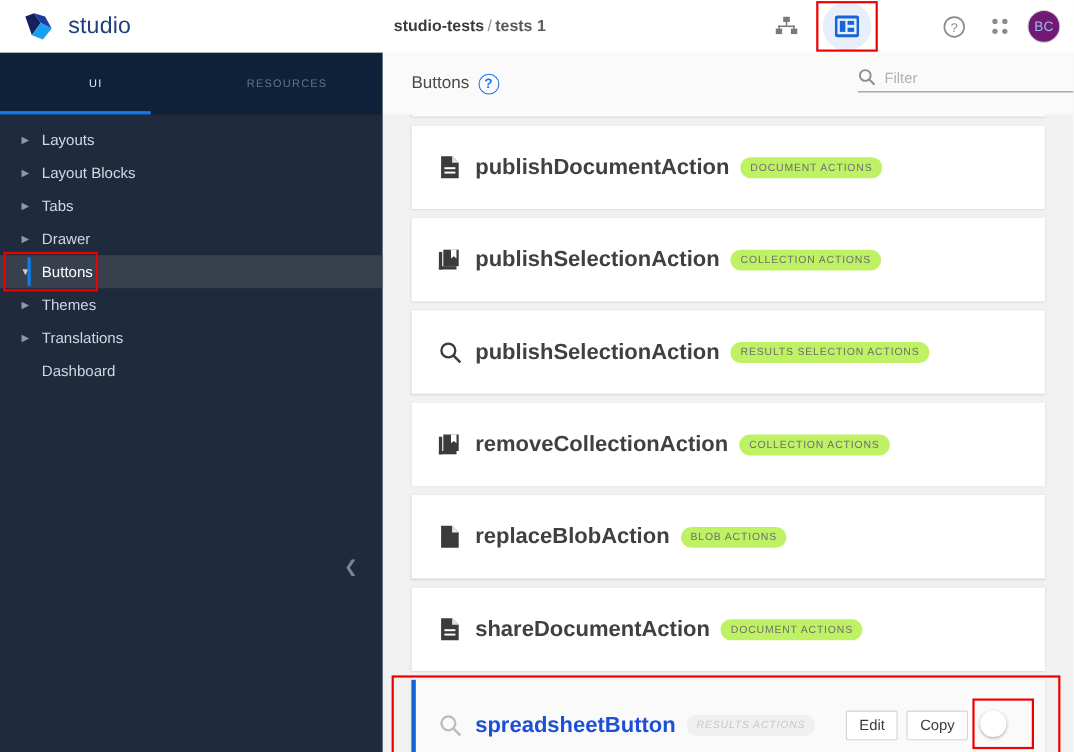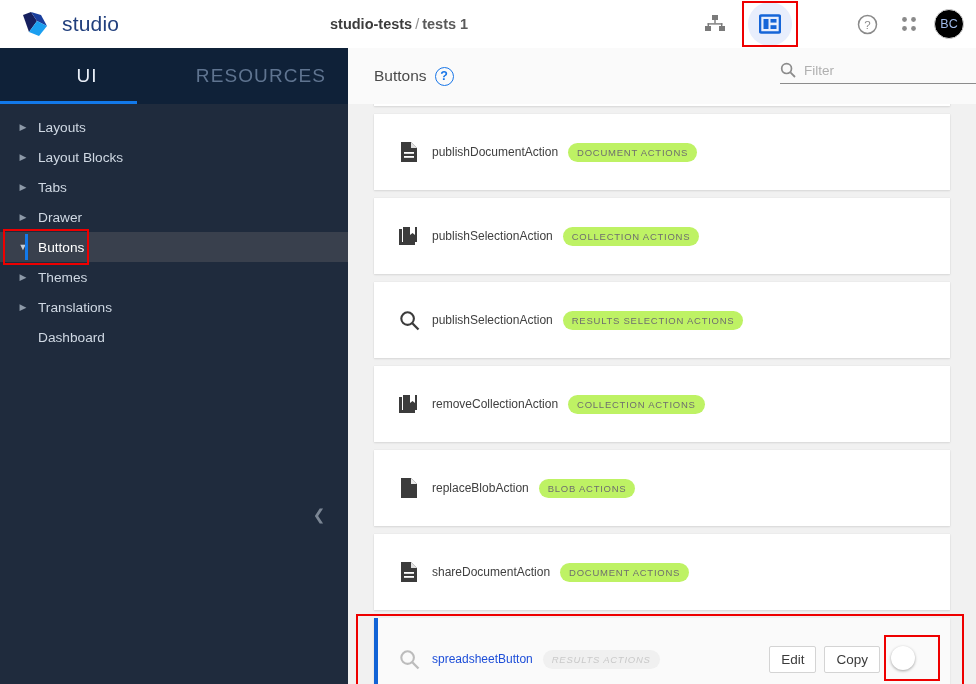--- a/index.html
+++ b/index.html
@@ -9,20 +9,21 @@
     background: #ffffff;
     overflow: hidden;
   }
   .app { position: relative; width: 976px; height: 684px; }
 
   
   .topbar {
     position: absolute; top: 0; left: 0; width: 976px; height: 48px;
     background: #ffffff; display: flex; align-items: center;
     border-bottom: 1px solid #ffffff;
+    gap: 28px;
   }
   .brand { display: flex; align-items: center; padding-left: 20px; width: 330px; }
   .logo { width: 30px; height: 30px; position: relative; margin-right: 12px; }
   .brand-name { font-size: 21px; color: #213f7d; letter-spacing: .2px; }
 
   .breadcrumb { font-size: 14.5px; color: #5a5a5a; display: flex; align-items: baseline; }
   .bc-strong { font-weight: bold; color: #3c3c3c; }
   .bc-sep { margin: 0 3px; color: #8d8d8d; }
   .bc-rest { color: #5a5a5a; font-weight: bold; }
 
@@ -41,32 +42,32 @@
   }
   .ticon-active-ring {
     width: 44px; height: 44px; border-radius: 50%;
     background: #e8eefc; display: flex; align-items: center; justify-content: center;
   }
   .red-box { position: absolute; border: 2px solid #ee0000; pointer-events: none; }
   .avatar {
     width: 30px; height: 30px; border-radius: 50%;
     border: 1px solid #d6d6d6; color: #9fb9e8; font-size: 12.5px;
     display: flex; align-items: center; justify-content: center;
-    margin-left: 8px; margin-right: 12px; background: #000000;
+    margin-left: 8px; margin-right: 12px; background: #701a75;
   }
 
   
   .sidebar {
     position: absolute; top: 48px; left: 0; width: 348px; height: 636px;
     background: #1f2b3d;
   }
   .sidebar-tabs { display: flex; height: 56px; position: relative; background:#0f2138; }
   .stab {
     flex: 1; display: flex; align-items: center; justify-content: center;
-    font-size: 19px; letter-spacing: 1.1px;
+    font-size: 10px; letter-spacing: 1.1px;
   }
   .stab.active { color: #e8eef7; }
   .stab.inactive { color: #5f7490; }
   .stab-underline {
     position: absolute; bottom: 0; left: 0; width: 137px; height: 3px; background: #1279ea;
   }
   .nav { padding-top: 8px; }
   .nav-item {
     display: flex; align-items: center; height: 30px; position: relative;
     padding-left: 14px; color: #cfd8e3; font-size: 13.7px;
@@ -125,21 +126,21 @@
   .row.partial-top { height: 39px; margin-top: -37px; }
   .row.selected {
     background: #fafafa; box-shadow: 0 1px 2px rgba(0,0,0,.10);
   }
   .row.selected .row-name { color: #1d4ed8; }
   .row.selected .chip { color: #c9c9c9; background: #f0f0f0; font-style: italic; }
   .row.selected .row-icon { opacity: .32; }
   .row-selbar { position: absolute; left: 0; top: 0; width: 4px; height: 100%; background: #1163d6; }
   .row-icon { width: 22px; height: 22px; margin-right: 12px; flex: 0 0 22px;
               display: flex; align-items: center; justify-content: center; color: #3b3b3b; }
-  .row-name { font-size: 12px; color: #404040; white-space: nowrap; }
+  .row-name { font-size: 20px; color: #404040; white-space: nowrap; font-weight: bold; }
   .chip {
     margin-left: 10px; background: #bef264; color: #6e6e6e;
     font-size: 9.5px; letter-spacing: .75px; padding: 4px 9px;
     border-radius: 11px; white-space: nowrap; text-transform: uppercase;
   }
   .row-actions { margin-left: auto; display: flex; align-items: center; gap: 8px; }
   .btn-outline {
     border: 1px solid #d4d4d4; background: #fff; color: #3b3b3b;
     font-size: 13.5px; padding: 5px 11px; border-radius: 2px;
     font-family: "Liberation Sans", sans-serif;

